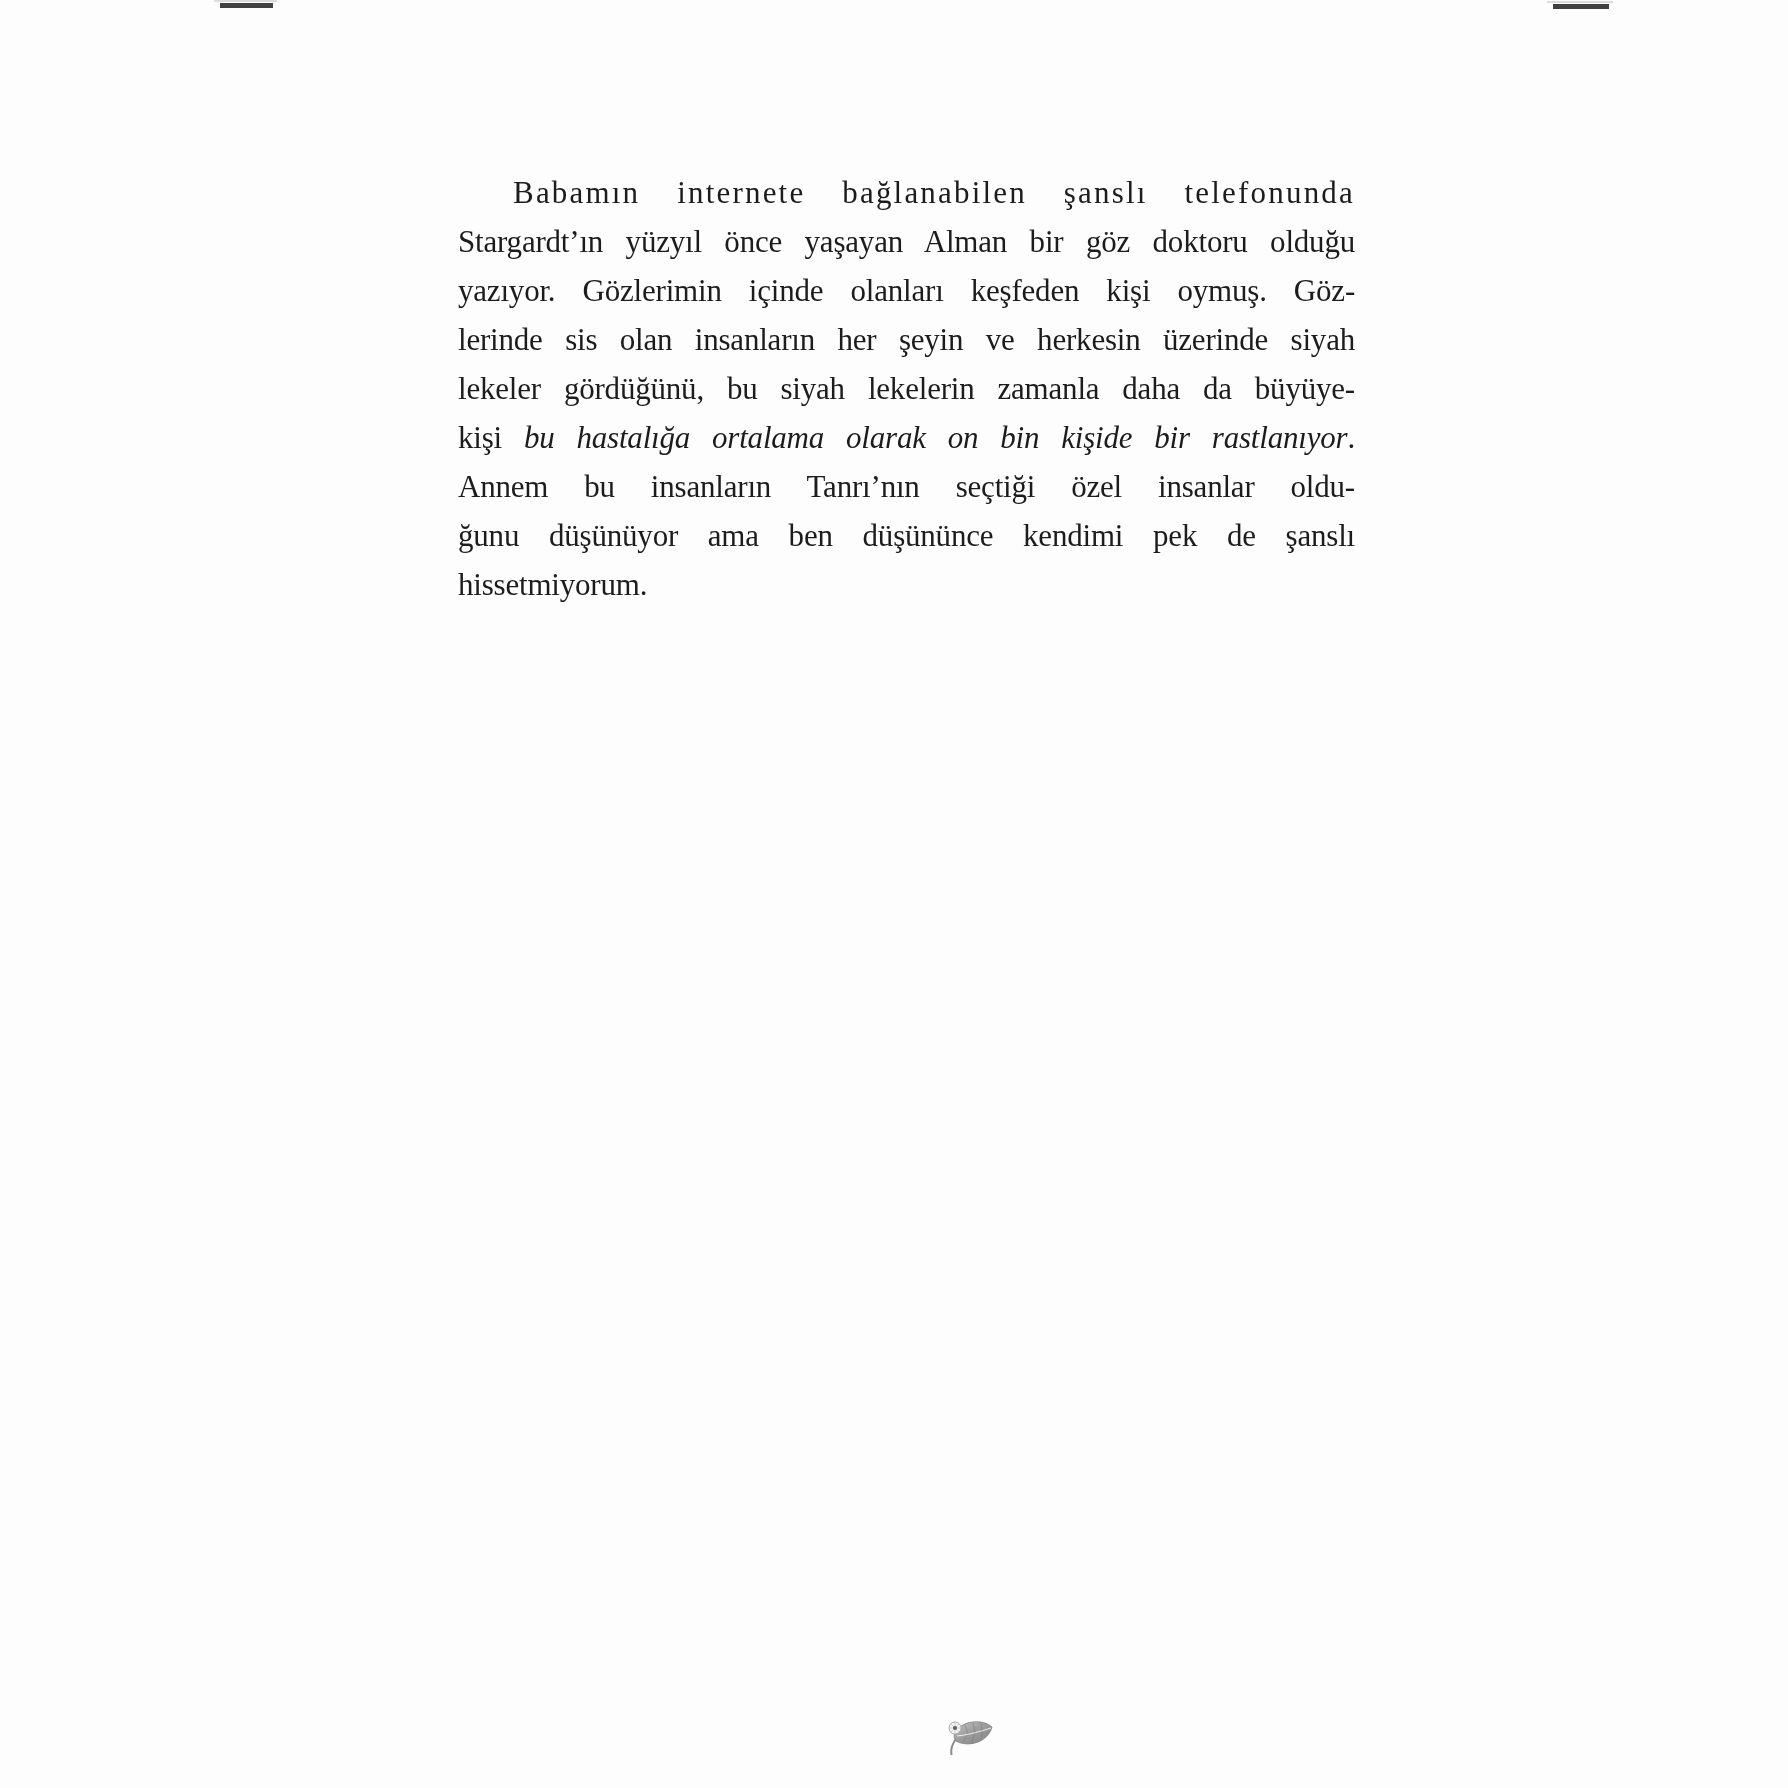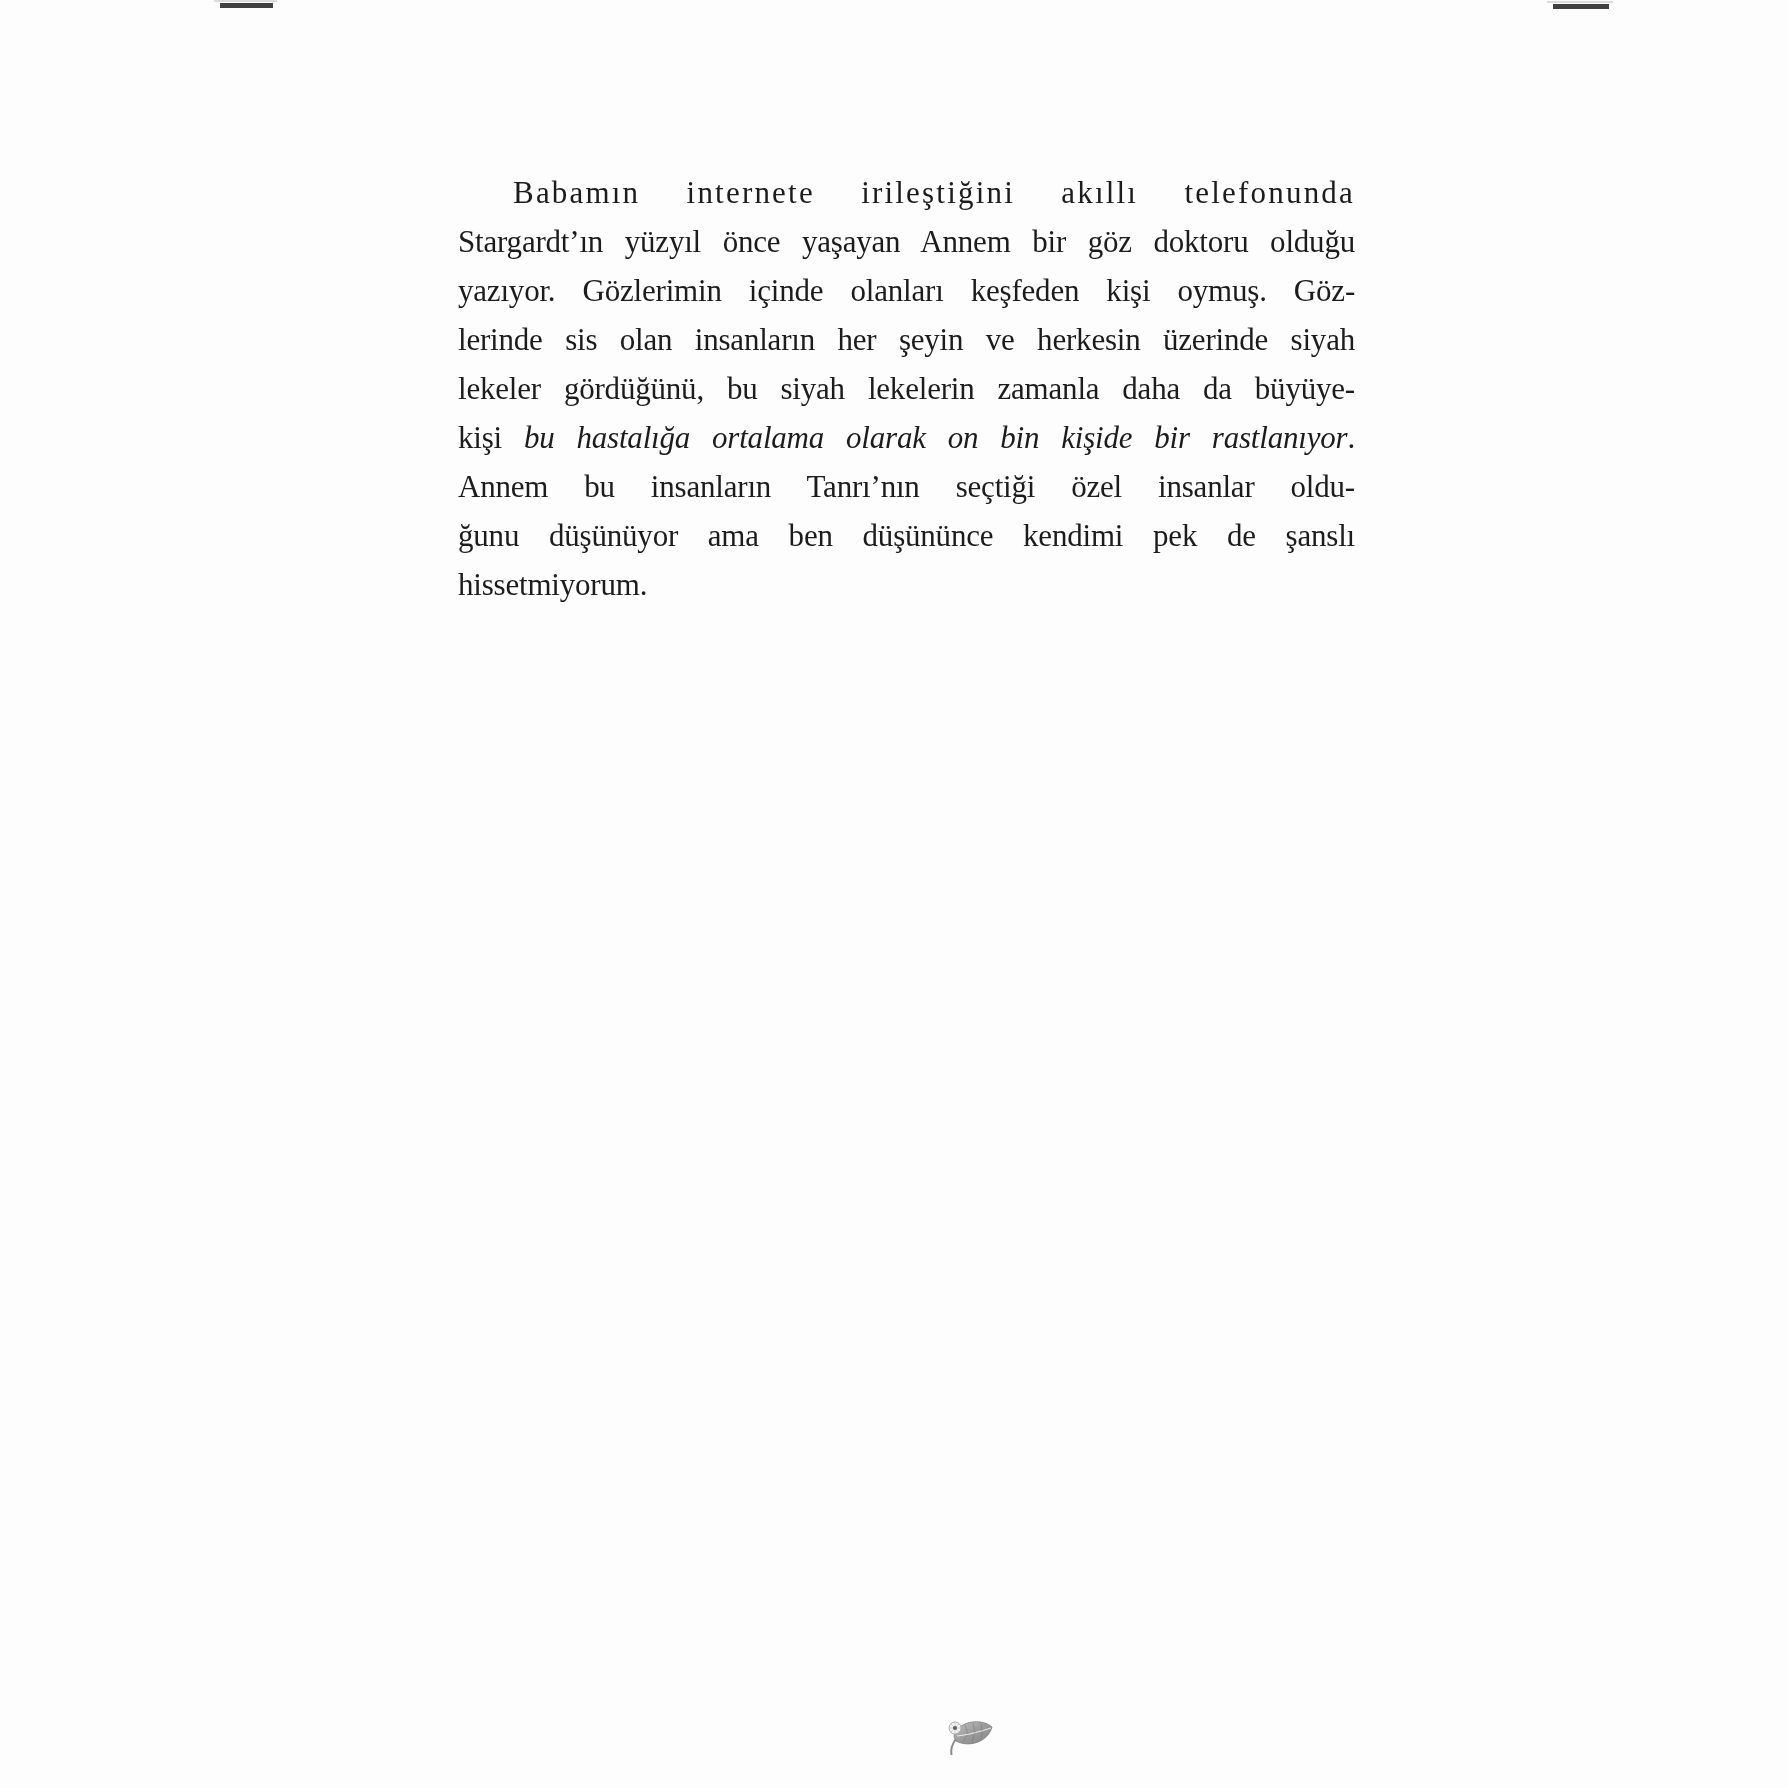--- a/index.html
+++ b/index.html
@@ -66,22 +66,22 @@
 </style>
 </head>
 <body>
 
 <div class="page">
 
   <div class="edge-mark left"></div>
   <div class="edge-mark right"></div>
 
   <div class="textblock">
-    <div class="line indent tracked">Babamın internete irileştiğini akıllı telefonunda</div>
-    <div class="line">Stargardt’ın yüzyıl önce yaşayan Annem bir göz doktoru olduğu</div>
+    <div class="line indent tracked">Babamın internete bağlanabilen şanslı telefonunda</div>
+    <div class="line">Stargardt’ın yüzyıl önce yaşayan Alman bir göz doktoru olduğu</div>
     <div class="line">yazıyor. Gözlerimin içinde olanları keşfeden kişi oymuş. Göz-</div>
     <div class="line">lerinde sis olan insanların her şeyin ve herkesin üzerinde siyah</div>
     <div class="line">lekeler gördüğünü, bu siyah lekelerin zamanla daha da büyüye-</div>
     <div class="line"><span>kişi </span><span class="it">bu hastalığa ortalama olarak on bin kişide bir rastlanıyor</span><span>.</span></div>
     <div class="line">Annem bu insanların Tanrı’nın seçtiği özel insanlar oldu-</div>
     <div class="line">ğunu düşünüyor ama ben düşününce kendimi pek de şanslı</div>
     <div class="line last">hissetmiyorum.</div>
   </div>
 
   <div class="page-number">11</div>

